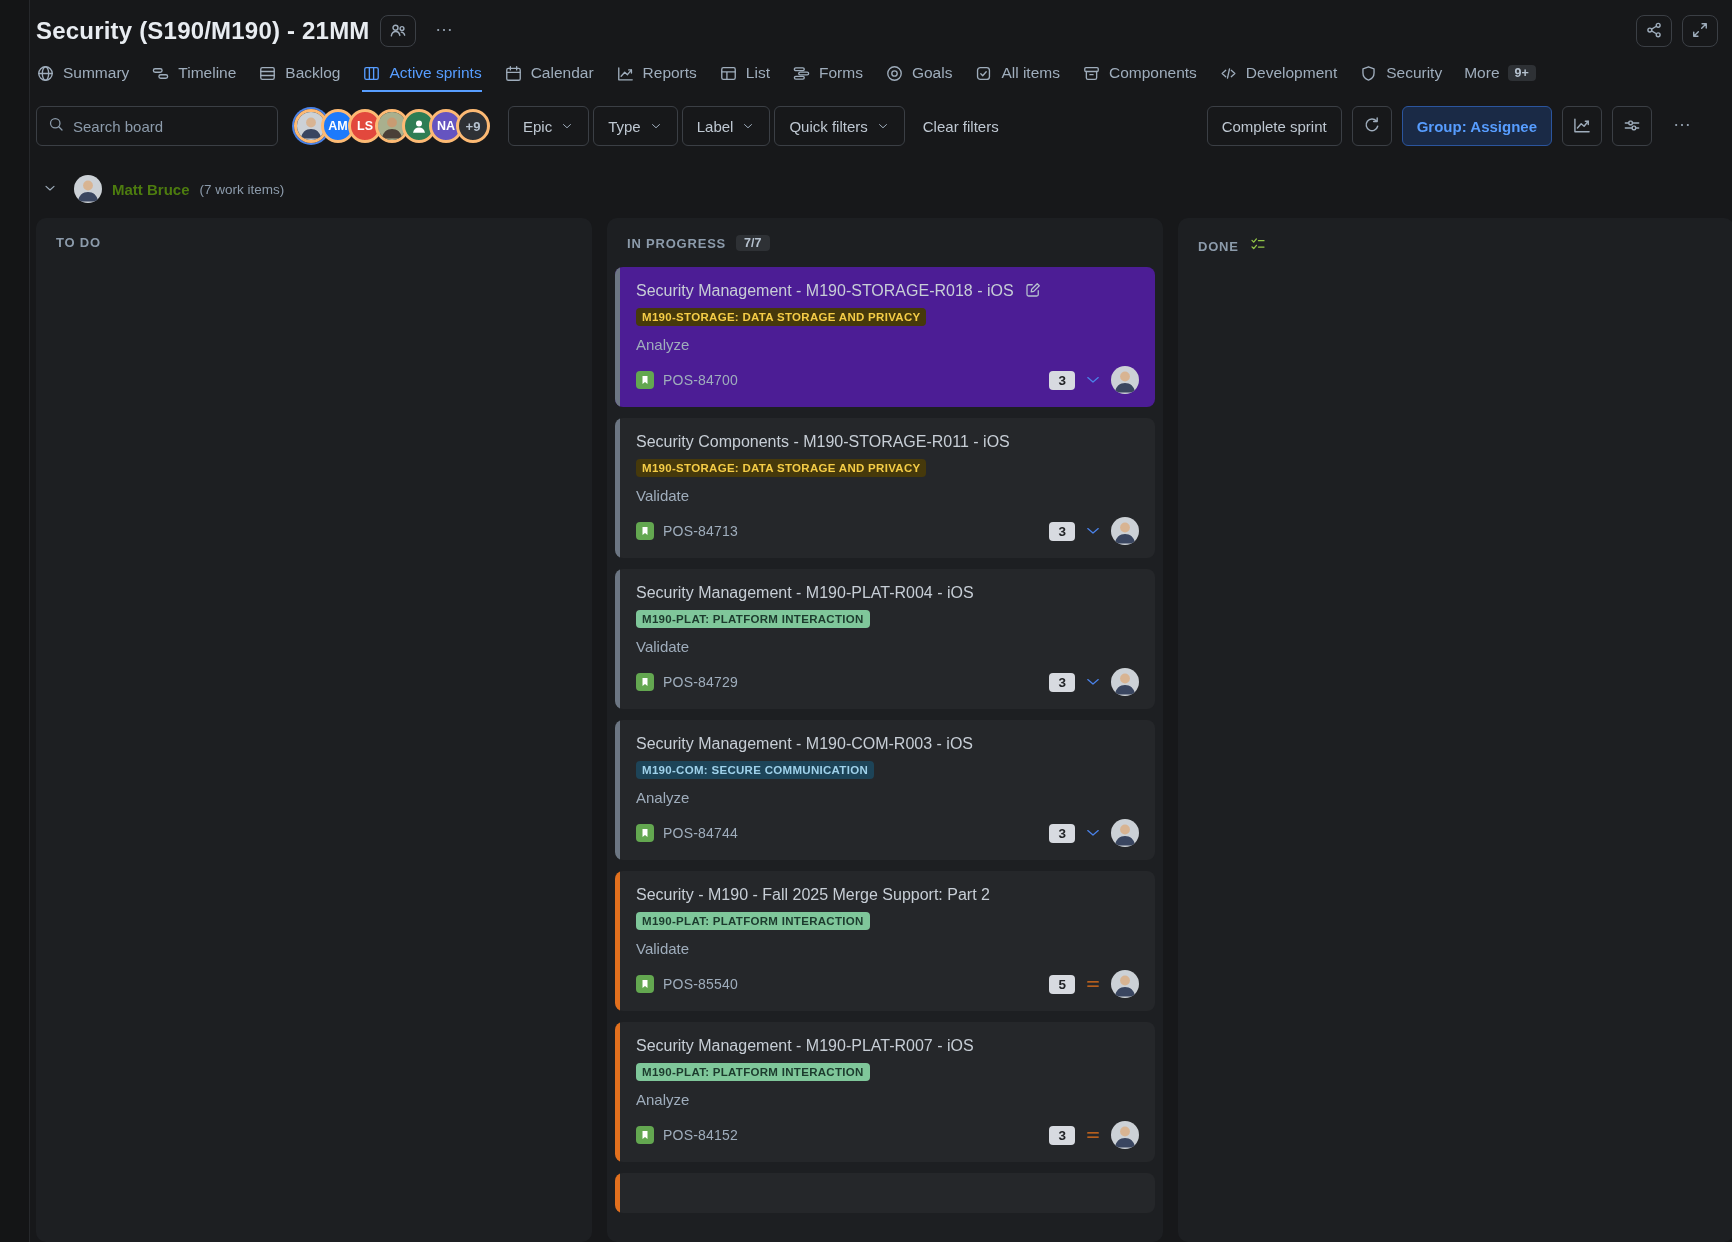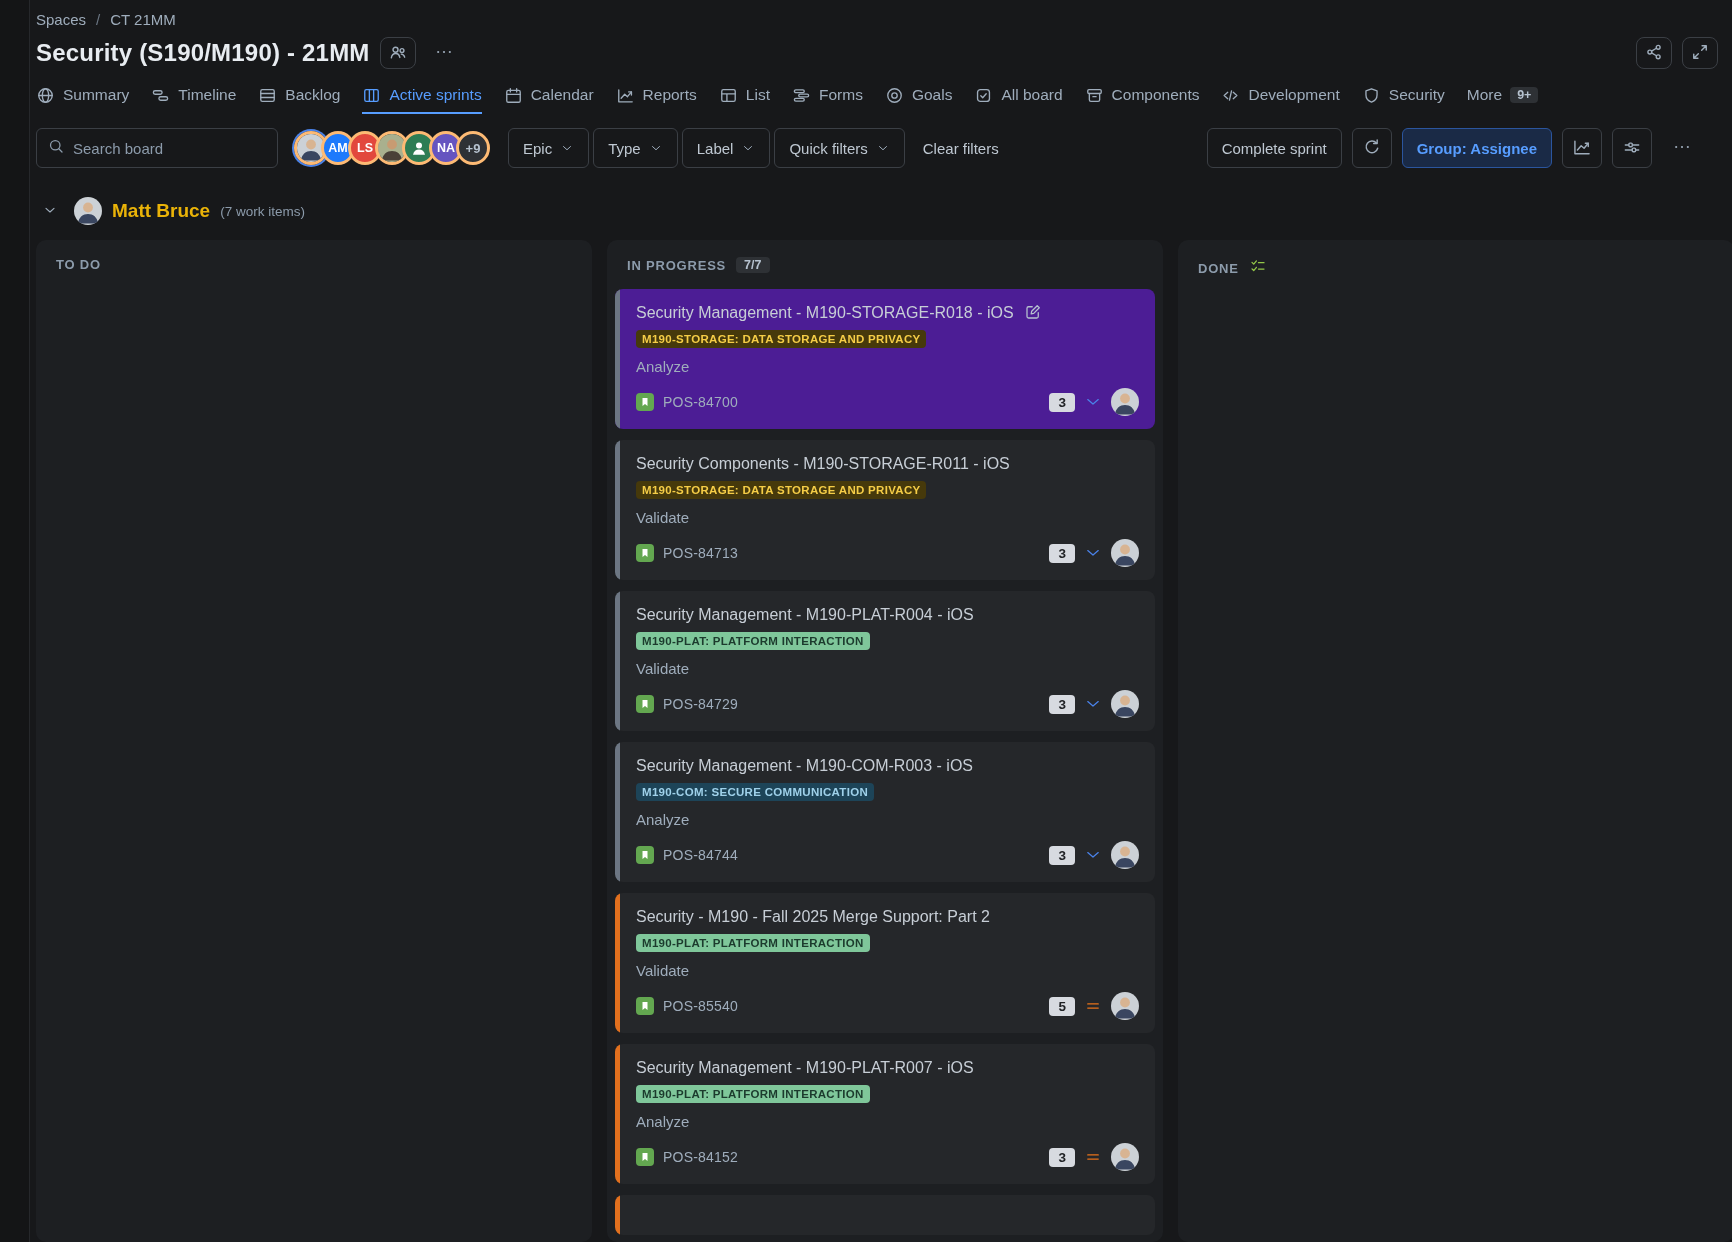--- a/index.html
+++ b/index.html
@@ -58,21 +58,21 @@
   .text-btn { background:none; border:none; color:#BFC8D2; font-size:15px; font-weight:400; cursor:pointer; padding:0 8px; font-family:"Liberation Sans", sans-serif; }
   .toolbar .icon-btn { width:40px; height:40px; }
   .group-btn { border-color:#2B559E; background:#1A2A46; color:#579DFF; font-weight:600; }
 
   
   .group-header { display:flex; align-items:center; gap:10px; margin-top:26px; height:34px; }
   .group-header .collapse { width:28px; height:28px; }
   .group-header .collapse svg { width:16px; height:16px; }
   .avatar-sm { width:28px; height:28px; border-radius:50%; overflow:hidden; display:inline-flex; flex:0 0 auto; }
   .avatar-sm svg { width:100%; height:100%; }
-  .group-name { font-size:19px; font-weight:600; color:#eab308; }
+  .group-name { font-size:15px; font-weight:600; color:#4d7c0f; }
   .group-count { font-size:13.5px; color:#8C9BAB; }
 
   
   .board { display:flex; gap:15px; margin-top:12px; flex:1; overflow:hidden; align-items:stretch; }
   .column { width:556px; flex:0 0 auto; background:#1D1F22; border-radius:10px; display:flex; flex-direction:column; }
   .column-header { display:flex; align-items:center; gap:10px; padding:17px 18px 8px 20px; }
   .column-title { font-size:13px; font-weight:700; letter-spacing:.8px; color:#8C9BAB; }
   .column-badge { background:#2E3135; color:#B6C2CF; border-radius:4px; padding:1px 8px; font-size:12.5px; font-weight:700; }
   .column-badge:empty, .column-icon:empty, .tab-badge:empty { display:none; }
   .column-icon svg { width:18px; height:18px; }
@@ -106,25 +106,20 @@
   .priority.medium { color:#E8731A; }
   .done-green { color:#94C748; }
 </style>
 </head>
 <body>
 
 <div class="app">
   <aside class="left-rail"></aside>
   <div class="main">
 
-    <nav class="breadcrumb">
-      <span class="bc-link">Spaces</span>
-      <span class="bc-sep">/</span>
-      <span class="bc-link">CT 21MM</span>
-    </nav>
 
     <div class="title-row">
       <h1>Security (S190/M190) - 21MM</h1>
       <button class="icon-btn bordered">
           <span class="svg-slot"><svg viewBox="0 0 24 24" fill="none" stroke="currentColor" stroke-width="1.7" stroke-linecap="round" stroke-linejoin="round">
               <circle cx="9" cy="9.2" r="3"></circle>
               <circle cx="16.8" cy="10.2" r="2.3"></circle>
               <path d="M4 19c.6-3.4 2.6-5.2 5.2-5.2s4.4 1.7 5 4.7"></path>
               <path d="M16 14.6c2 .2 3.4 1.5 4 3.6"></path>
             </svg></span>
@@ -255,21 +250,21 @@
 
   </div>
 
   <div class="tab">
     <span class="tab-icon">
             <svg viewBox="0 0 24 24" fill="none" stroke="currentColor" stroke-width="1.7" stroke-linecap="round" stroke-linejoin="round">
               <rect x="4.5" y="4.5" width="15" height="15" rx="3.5"></rect>
               <path d="M8.6 12.4l2.4 2.4 4.4-5"></path>
             </svg>
           </span>
-    <span class="tab-label">All board</span>
+    <span class="tab-label">All items</span>
 
   </div>
 
   <div class="tab">
     <span class="tab-icon">
             <svg viewBox="0 0 24 24" fill="none" stroke="currentColor" stroke-width="1.7" stroke-linecap="round" stroke-linejoin="round">
               <rect x="3.5" y="4.5" width="17" height="5" rx="1.5"></rect>
               <path d="M5.5 9.5v8a2 2 0 002 2h9a2 2 0 002-2v-8"></path>
               <path d="M10 13.5h4"></path>
             </svg>

